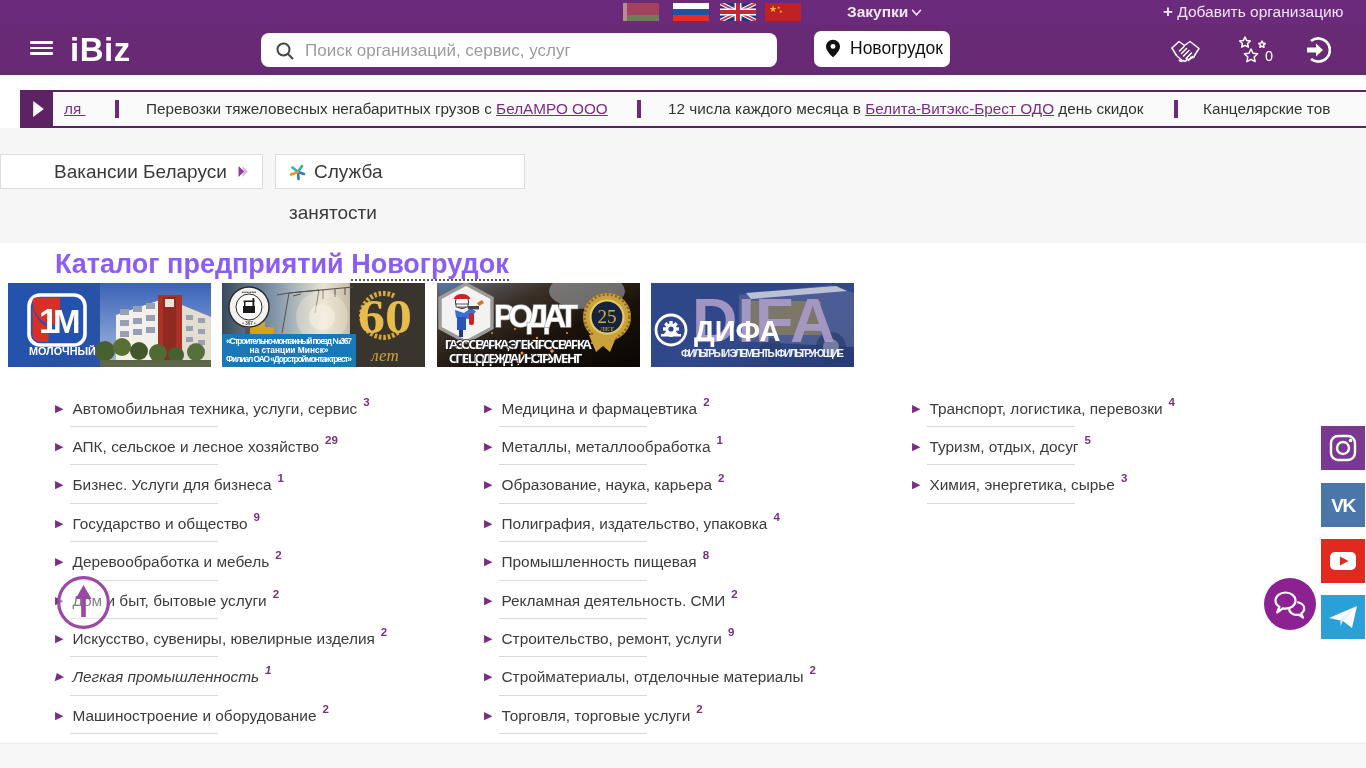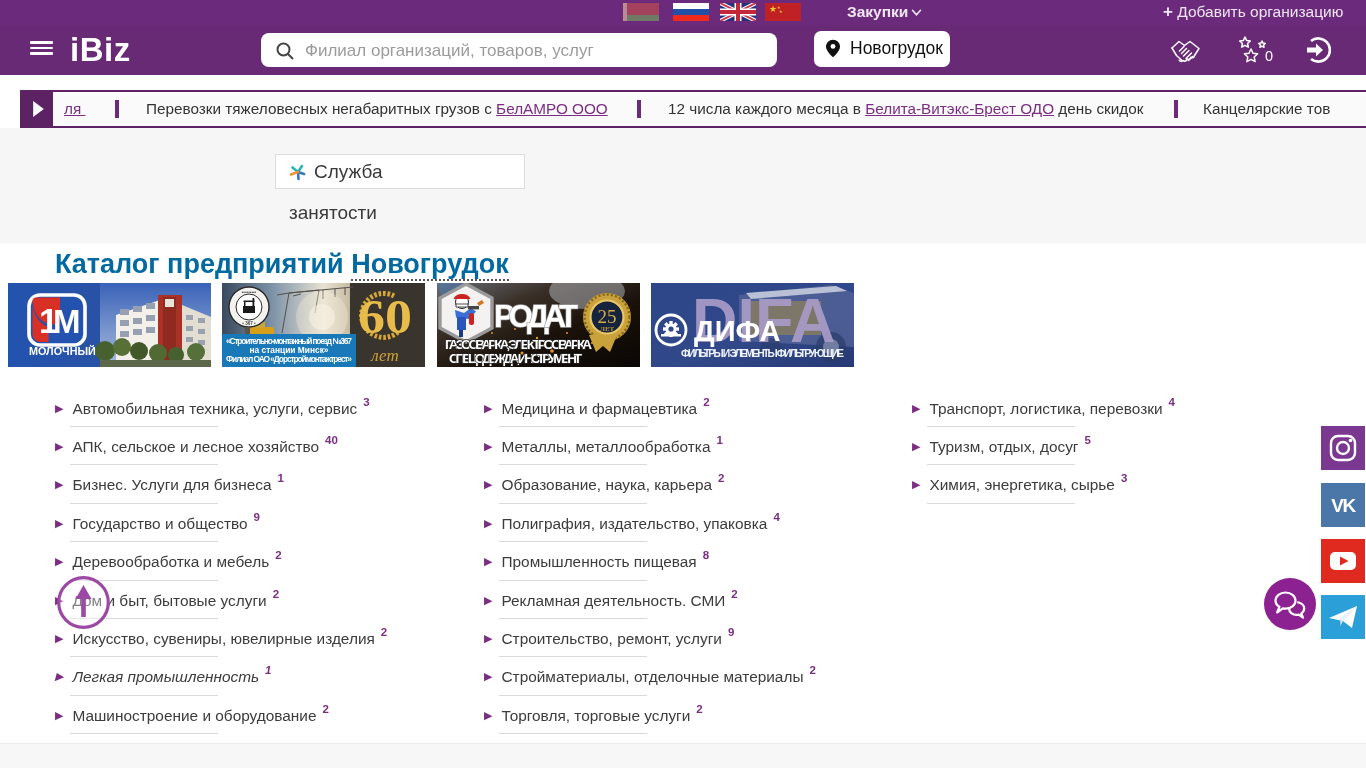--- a/index.html
+++ b/index.html
@@ -32,21 +32,21 @@
 #ticker a { color:#7b2d82; text-decoration:underline; }
 
 
 #graystrip { position:absolute; left:0; top:128px; width:1366px; height:115px; background:#f6f6f7; }
 .tab { position:absolute; top:154px; height:35px; background:#fff; border:1px solid #ddd; }
 #tab1 { left:0; width:263px; }
 #tab2 { left:275px; width:250px; }
 .tabtext { font-size:19px; color:#3a3a3a; }
 
 
-#h1 { position:absolute; left:55px; top:249px; font-size:27px; font-weight:bold; color:#0369a1; }
+#h1 { position:absolute; left:55px; top:249px; font-size:27px; font-weight:bold; color:#8b5cf6; }
 #h1 .dot { border-bottom:2px dotted #555; }
 
 
 .banner { position:absolute; top:283px; width:203px; height:84px; overflow:hidden; }
 
 
 .cat { position:absolute; white-space:nowrap; font-size:15.4px; color:#3c3c3c; }
 .cat .bul { color:#7b2d82; font-size:11px; margin-right:9px; vertical-align:2px; }
 .cat .cnt { color:#7b2d82; font-size:11.5px; font-weight:bold; vertical-align:8px; margin-left:6px; }
 .cutline { position:absolute; width:148px; height:1px; background:#d9d9d9; }
@@ -98,21 +98,21 @@
         <div></div>
         <div></div>
         <div></div>
       </div>
     <div id="logo">iBiz</div>
     <div id="searchbox">
       <svg style="position:absolute;left:14px;top:8px;" width="20" height="20" viewBox="0 0 20 20">
         <circle cx="8.5" cy="8.5" r="6" fill="none" stroke="#444" stroke-width="2"></circle>
         <line x1="13" y1="13" x2="18" y2="18" stroke="#444" stroke-width="2"></line>
       </svg>
-      <span class="ph">Филиал организаций, товаров, услуг</span>
+      <span class="ph">Поиск организаций, сервис, услуг</span>
     </div>
     <div id="locbox">
       <svg style="position:absolute;left:12px;top:8px;" width="14" height="19" viewBox="0 0 16 20">
         <path d="M8 0 C3.6 0 0 3.6 0 8 c0 5.3 8 12 8 12 s8-6.7 8-12 C16 3.6 12.4 0 8 0 z" fill="#111"></path>
         <circle cx="8" cy="7.6" r="2.8" fill="#fff"></circle>
       </svg>
       <span class="city">Новогрудок</span>
     </div>
 
     <svg style="position:absolute;left:1170px;top:14px;" width="31" height="26" viewBox="0 0 31 26">
@@ -148,20 +148,27 @@
     <div class="tx" style="left:42px;"><a href="#">ля&nbsp;</a></div>
     <div class="sep" style="left:93px;"></div>
     <div class="tx" style="left:124px;">Перевозки тяжеловесных негабаритных грузов с <a href="#">БелАМРО ООО</a></div>
     <div class="sep" style="left:615px;"></div>
     <div class="tx" style="left:646px;">12 числа каждого месяца в <a href="#">Белита-Витэкс-Брест ОДО</a> день скидок</div>
     <div class="sep" style="left:1152px;"></div>
     <div class="tx" style="left:1181px;text-align:right;">Канцелярские тов</div>
   </div>
 
   <div id="graystrip"></div>
+  <div class="tab" id="tab1">
+    <div class="tabtext" style="position:absolute;left:53px;top:0;line-height:33px;">Вакансии Беларуси</div>
+    <svg style="position:absolute;left:236px;top:10px;" width="11" height="13" viewBox="0 0 14 16">
+      <path d="M2 1 L9 8 L2 15 z" fill="#8e3a96"></path>
+      <path d="M7 1 L14 8 L7 15 z" fill="#8e3a96" opacity="0.35"></path>
+    </svg>
+  </div>
   <div class="tab" id="tab2">
     <div class="tabtext" style="position:absolute;left:13px;top:-3px;width:125px;line-height:40.5px;">
       <svg style="vertical-align:-3px;margin-right:7px;" width="18" height="18" viewBox="0 0 18 18">
         <g stroke-width="2.6" fill="none" stroke-linecap="round">
           <path d="M9 9 L3.5 4.5" stroke="#2bb5b0"></path>
           <path d="M9 9 L13 3" stroke="#2bb5b0"></path>
           <path d="M9 9 L15 11" stroke="#3478c0"></path>
           <path d="M9 9 L9.5 16" stroke="#3478c0"></path>
           <path d="M9 9 L2 11.5" stroke="#f29130"></path>
         </g>
@@ -370,21 +377,21 @@
       <path d="M10 51 L30 51 L30 53.5 L10 53.5 z" fill="#fff"></path>
 
       <text x="43" y="58" font-size="29" font-weight="bold" fill="#fff" font-family="Liberation Sans">ДИФА</text>
       <text x="30" y="74" font-size="10.4" font-weight="bold" fill="#eef2fa" font-family="Liberation Sans" textLength="163">ФИЛЬТРЫ И ЭЛЕМЕНТЫ ФИЛЬТРУЮЩИЕ</text>
     </svg>
   </div>
 
   <div id="cats">
   <div class="cat" style="left:55px;top:395.5px;"><span class="bul">▶</span>Автомобильная техника, услуги, сервис<span class="cnt">3</span></div>
   <div class="cutline" style="left:70px;top:426.0px;"></div>
-  <div class="cat" style="left:55px;top:433.9px;"><span class="bul">▶</span>АПК, сельское и лесное хозяйство<span class="cnt">40</span></div>
+  <div class="cat" style="left:55px;top:433.9px;"><span class="bul">▶</span>АПК, сельское и лесное хозяйство<span class="cnt">29</span></div>
   <div class="cutline" style="left:70px;top:464.4px;"></div>
   <div class="cat" style="left:55px;top:472.3px;"><span class="bul">▶</span>Бизнес. Услуги для бизнеса<span class="cnt">1</span></div>
   <div class="cutline" style="left:70px;top:502.8px;"></div>
   <div class="cat" style="left:55px;top:510.7px;"><span class="bul">▶</span>Государство и общество<span class="cnt">9</span></div>
   <div class="cutline" style="left:70px;top:541.2px;"></div>
   <div class="cat" style="left:55px;top:549.1px;"><span class="bul">▶</span>Деревообработка и мебель<span class="cnt">2</span></div>
   <div class="cutline" style="left:70px;top:579.6px;"></div>
   <div class="cat" style="left:55px;top:587.5px;"><span class="bul">▶</span>Дом и быт, бытовые услуги<span class="cnt">2</span></div>
   <div class="cutline" style="left:70px;top:618.0px;"></div>
   <div class="cat" style="left:55px;top:625.9px;"><span class="bul">▶</span>Искусство, сувениры, ювелирные изделия<span class="cnt">2</span></div>

